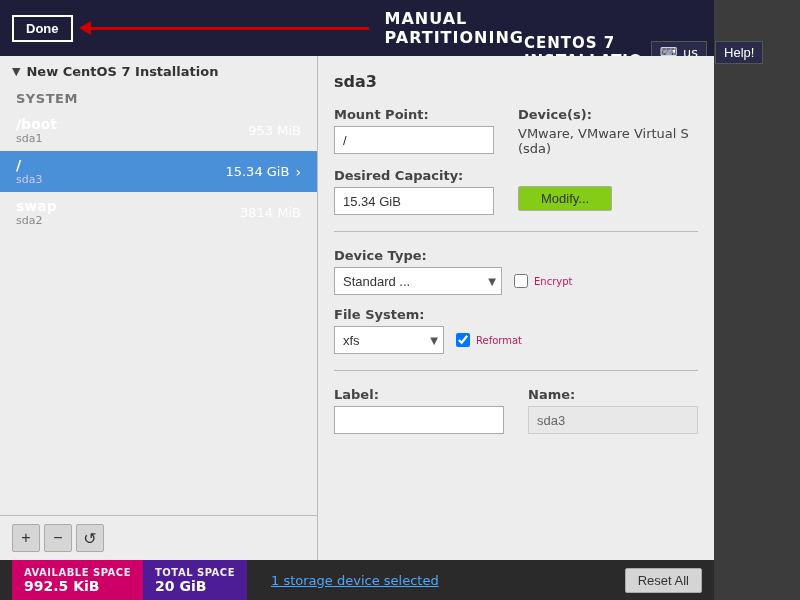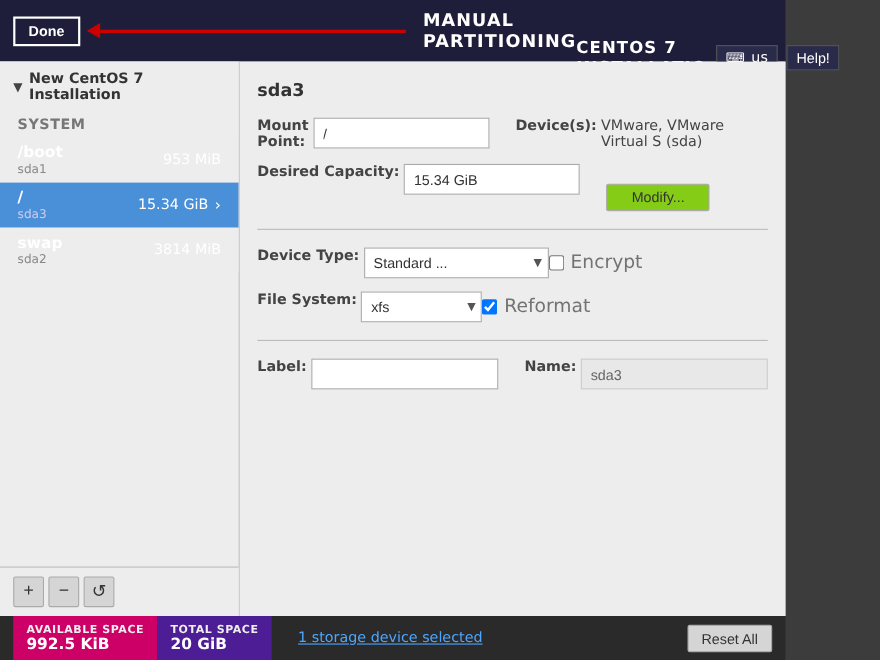--- a/index.html
+++ b/index.html
@@ -238,21 +238,21 @@
       color: #333;
       margin-bottom: 4px;
     }
     .field-row {
       display: flex;
       gap: 24px;
       align-items: flex-start;
     }
     .field-group {
       display: flex;
-      flex-direction: row;
+      flex-direction: column;
       gap: 4px;
     }
     .field-label {
       color: #444;
       font-size: 13px;
       font-weight: bold;
     }
     .text-input {
       border: 1px solid #aaa;
       background: #fff;
@@ -277,20 +277,21 @@
       color: #333;
       padding: 4px 22px;
       font-size: 13px;
       cursor: pointer;
       border-radius: 2px;
       margin-top: 18px;
     }
     .device-type-row {
       display: flex;
       align-items: center;
+      gap: 12px;
       flex-wrap: wrap;
     }
     .select-wrapper {
       position: relative;
       display: inline-flex;
       align-items: center;
     }
     .dropdown-select {
       appearance: none;
       -webkit-appearance: none;
@@ -316,22 +317,22 @@
       display: flex;
       align-items: center;
       gap: 6px;
     }
     .checkbox-row input[type="checkbox"] {
       width: 14px;
       height: 14px;
       cursor: pointer;
     }
     .checkbox-label {
-      color: #737373;
-      font-size: 17px;
+      color: #be185d;
+      font-size: 10px;
     }
     .divider {
       border: none;
       border-top: 1px solid #bbb;
       margin: 4px 0;
     }
     .label-name-row {
       display: flex;
       gap: 24px;
       align-items: flex-start;

